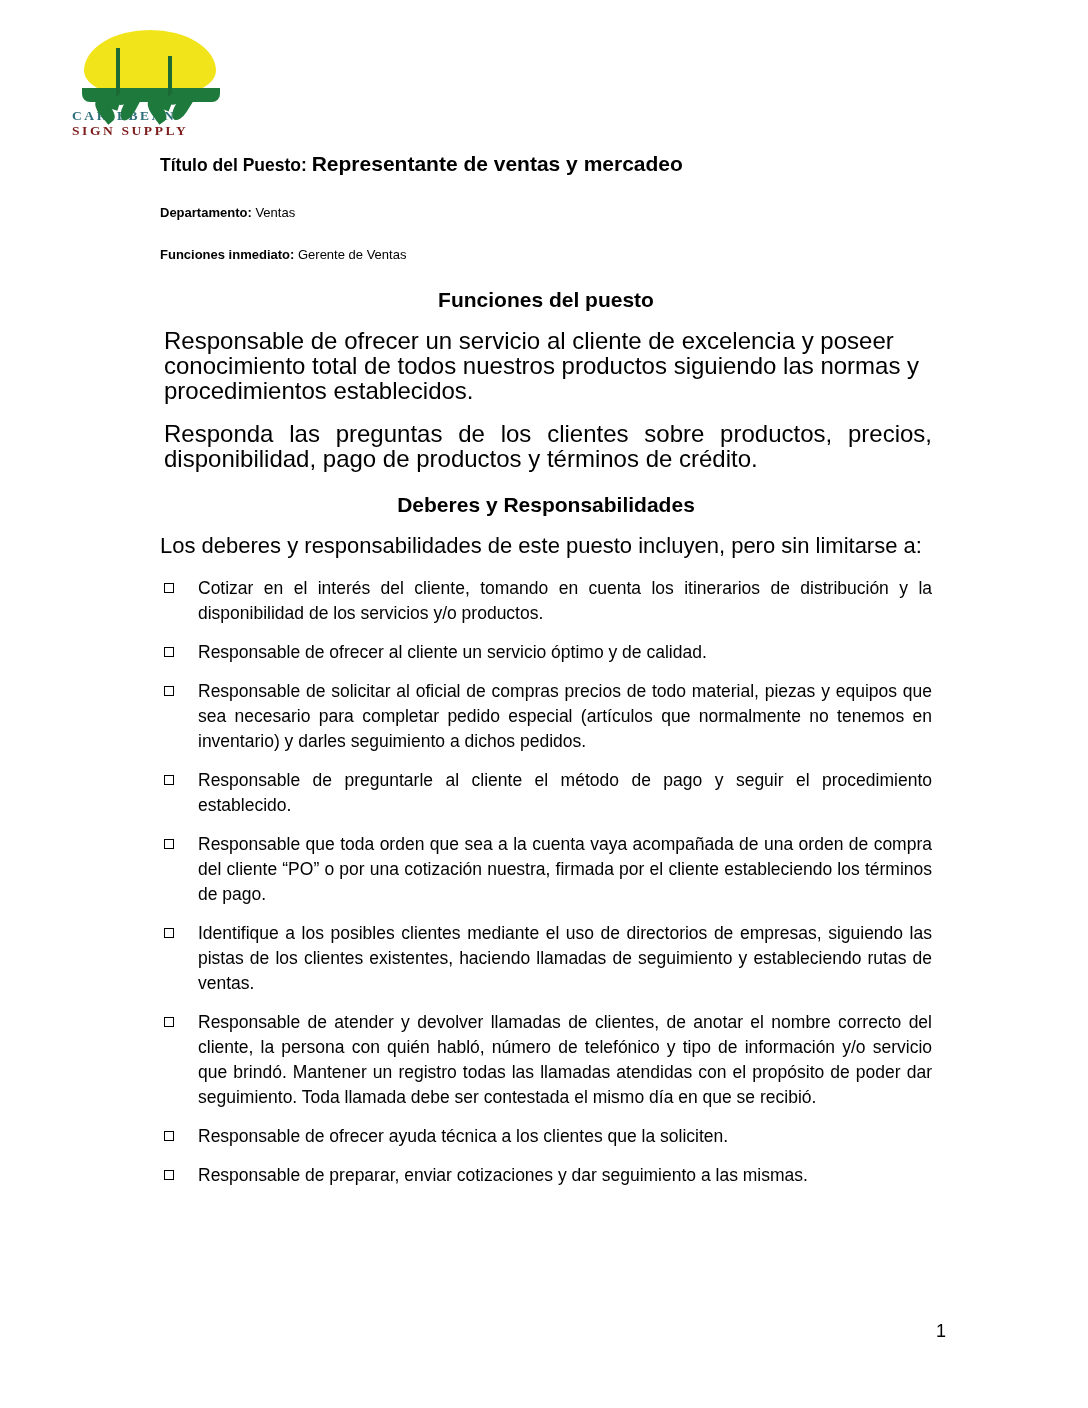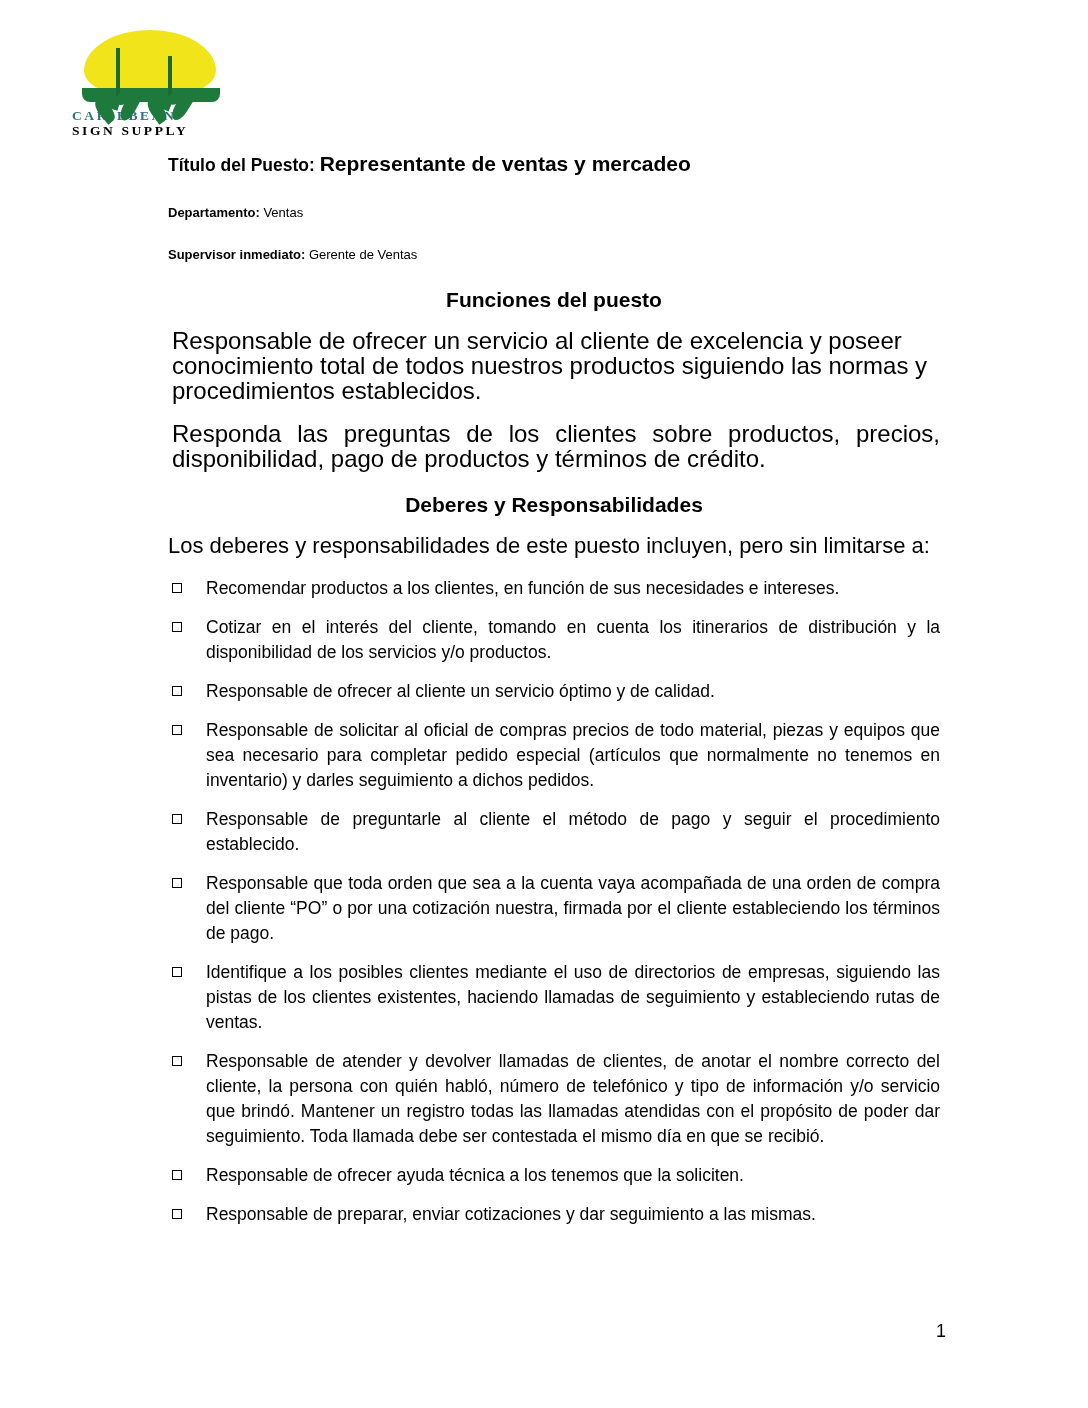--- a/index.html
+++ b/index.html
@@ -72,26 +72,26 @@
   }
   .logo-text {
     margin-top: 4px;
     font-family: "Liberation Serif", serif;
     font-size: 13.5px;
     letter-spacing: 2.6px;
     line-height: 15px;
     color: #2f6f7c;
     font-weight: bold;
   }
-  .logo-text .line2 { color: #000000; }
+  .logo-text .line2 { color: #7f1d1d; }
 
   
   .content {
     position: absolute;
-    left: 168px;
+    left: 160px;
     top: 152px;
     width: 772px;
   }
   .meta-line {
     font-size: 13px;
     line-height: 22px;
     margin-bottom: 20px;
   }
   .title-line {
     font-size: 17.5px;
@@ -187,40 +187,40 @@
 
     <div class="title-line">
       <span class="title-label">Título del Puesto</span><span class="title-label">: </span><span class="title-value">Representante de ventas y mercadeo</span>
     </div>
 
     <div class="meta-line">
       <span class="meta-label">Departamento</span><span class="meta-label">: </span><span>Ventas</span>
     </div>
 
     <div class="meta-line">
-      <span class="meta-label">Supervisor inmediato</span><span class="meta-label">: </span><span>Gerente de Ventas</span>
+      <span class="meta-label">Funciones inmediato</span><span class="meta-label">: </span><span>Gerente de Ventas</span>
     </div>
 
     <div class="section-head">Funciones del puesto</div>
 
     <p class="para nojust">Responsable de ofrecer un servicio al cliente de excelencia y poseer conocimiento total de todos nuestros productos siguiendo las normas y procedimientos establecidos.</p>
     <p class="para">Responda las preguntas de los clientes sobre productos, precios, disponibilidad, pago de productos y términos de crédito.</p>
 
     <div class="section-head">Deberes y Responsabilidades</div>
 
     <p class="intro">Los deberes y responsabilidades de este puesto incluyen, pero sin limitarse a:</p>
 
     <ul class="duties">
-      <li><span class="marker"></span><span>Recomendar productos a los clientes, en función de sus necesidades e intereses.</span></li>
+      <li><span class="marker"></span></li>
       <li><span class="marker"></span><span>Cotizar en el interés del cliente, tomando en cuenta los itinerarios de distribución y la disponibilidad de los servicios y/o productos.</span></li>
       <li><span class="marker"></span><span>Responsable de ofrecer al cliente un servicio óptimo y de calidad.</span></li>
       <li><span class="marker"></span><span>Responsable de solicitar al oficial de compras precios de todo material, piezas y equipos que sea necesario para completar pedido especial (artículos que normalmente no tenemos en inventario) y darles seguimiento a dichos pedidos.</span></li>
       <li><span class="marker"></span><span>Responsable de preguntarle al cliente el método de pago y seguir el procedimiento establecido.</span></li>
       <li><span class="marker"></span><span>Responsable que toda orden que sea a la cuenta vaya acompañada de una orden de compra del cliente “PO” o por una cotización nuestra, firmada por el cliente estableciendo los términos de pago.</span></li>
       <li><span class="marker"></span><span>Identifique a los posibles clientes mediante el uso de directorios de empresas, siguiendo las pistas de los clientes existentes, haciendo llamadas de seguimiento y estableciendo rutas de ventas.</span></li>
       <li><span class="marker"></span><span>Responsable de atender y devolver llamadas de clientes, de anotar el nombre correcto del cliente, la persona con quién habló, número de telefónico y tipo de información y/o servicio que brindó. Mantener un registro todas las llamadas atendidas con el propósito de poder dar seguimiento. Toda llamada debe ser contestada el mismo día en que se recibió.</span></li>
-      <li><span class="marker"></span><span>Responsable de ofrecer ayuda técnica a los tenemos que la soliciten.</span></li>
+      <li><span class="marker"></span><span>Responsable de ofrecer ayuda técnica a los clientes que la soliciten.</span></li>
       <li><span class="marker"></span><span>Responsable de preparar, enviar cotizaciones y dar seguimiento a las mismas.</span></li>
     </ul>
   </div>
 
   <div class="page-number">1</div>
 </div>
 
 </body></html>

